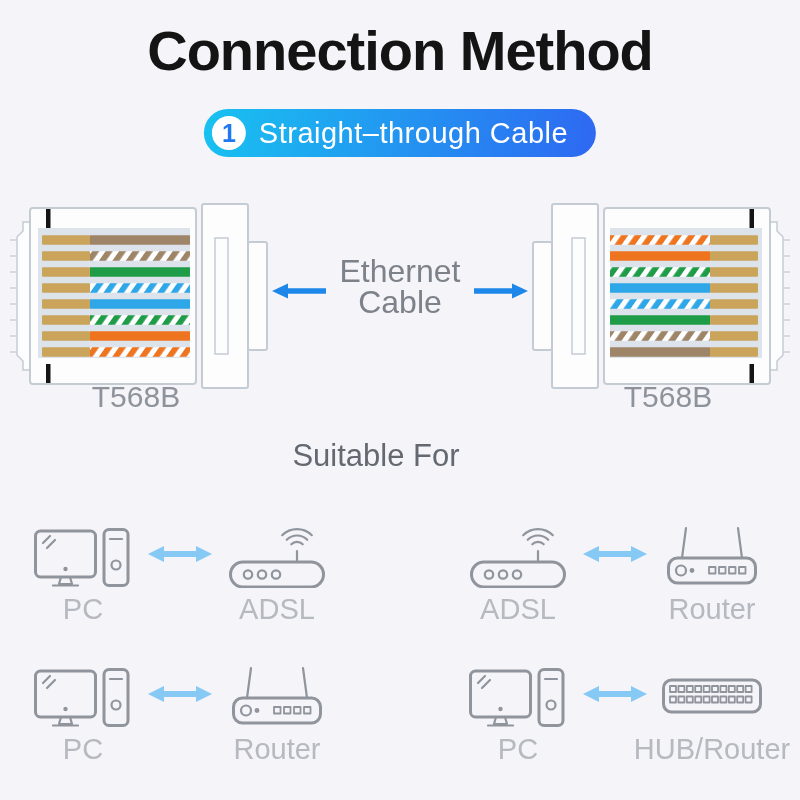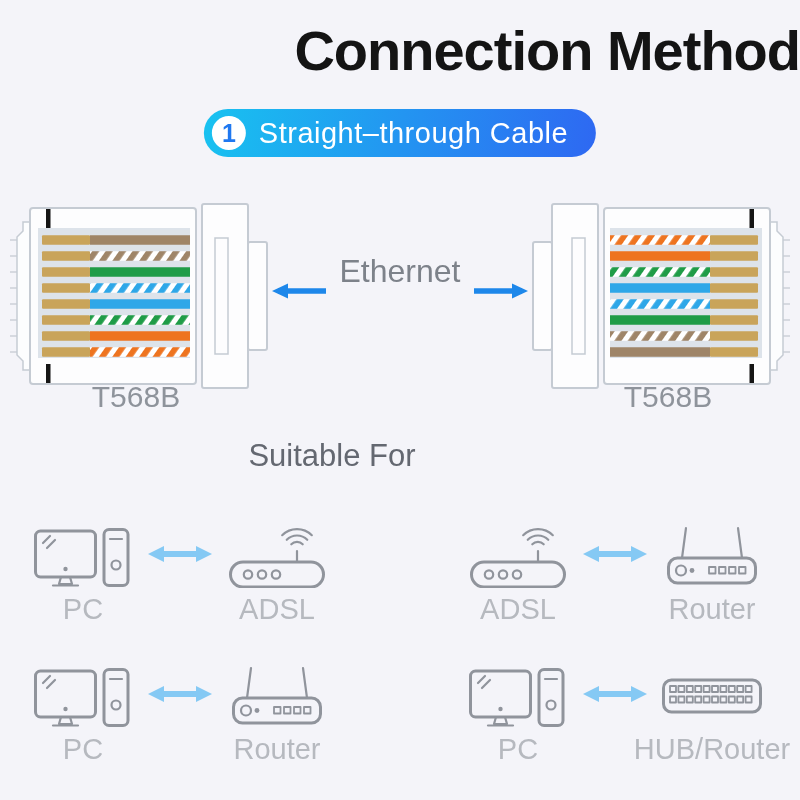--- a/index.html
+++ b/index.html
@@ -1,19 +1,19 @@
 <!DOCTYPE html>
 <html style="--background: #f4f4f9; --title-text: #141414; --badge-grad-start: #18c2f0; --badge-grad-end: #2e68f2; --badge-number: #1f78f0; --connector-outline: #c5cbd3; --panel-fill: #dde3ea; --t568b-text: #8e939b; --ethernet-text: #7d828a; --heading-text: #646871; --device-label: #b6b9bf; --icon-stroke: #90949c; --arrow-dark: #1d87ea; --arrow-light: #85c9f4;"><head>
 <meta charset="utf-8">
 <style>
   html,body{margin:0;padding:0;}
   body{font-family:"Liberation Sans", sans-serif; background:#e8e8ee;}
   .stage{position:relative; width:800px; height:800px; margin:0 auto;
          background:var(--background,#f4f4f9); overflow:hidden;}
-  .title{position:absolute; top:20px; left:0; width:800px; text-align:right;
+  .title{position:absolute; top:20px; left:0; width:800px; text-align:center;
          font-size:56px; line-height:62px; font-weight:bold; letter-spacing:-1px;
          color:var(--title-text,#141414);}
   .badge{position:absolute; top:109px; left:50%; transform:translateX(-50%);
          height:48px; display:inline-flex; align-items:center; padding:0 28px 0 8px;
          border-radius:24px;
          background:linear-gradient(100deg, var(--badge-grad-start,#18c2f0), var(--badge-grad-end,#2e68f2));}
   .badge-num{width:34px; height:34px; border-radius:50%; background:#ffffff;
          color:var(--badge-number,#1f78f0); font-size:25px; font-weight:bold;
          display:flex; align-items:center; justify-content:center; margin-right:13px;}
   .badge-label{color:#ffffff; font-size:29px; font-weight:normal; letter-spacing:.5px; white-space:nowrap;}
@@ -24,21 +24,21 @@
   .ln-thin{stroke:var(--connector-outline,#c5cbd3); stroke-width:1.5;}
   .tick{fill:#151515;}
   .t568b{position:absolute; top:380px; width:200px; text-align:center;
          font-size:30px; line-height:34px; color:var(--t568b-text,#8e939b);}
   .t568b.left{left:36px;} .t568b.right{left:568px;}
   .center-label{position:absolute; top:256px; left:300px; width:200px; text-align:center;
          font-size:32px; line-height:31px; color:var(--ethernet-text,#7d828a);}
   .c-arrow{position:absolute; top:283px; width:54px; height:16px;}
   .c-arrow.left{left:272px;} .c-arrow.right{left:474px; transform:scaleX(-1);}
   .suit-heading{position:absolute; top:438px; left:0; width:664px; text-align:center;
-         font-size:31px; color:var(--heading-text,#646871);}
+         font-size:31px; color:var(--heading-text,#646871);padding-left:44px;}
   .pair{position:absolute; display:flex; width:314px;}
   .pair.r1l{left:23px; top:520px;} .pair.r1r{left:458px; top:520px;}
   .pair.r2l{left:23px; top:660px;} .pair.r2r{left:458px; top:660px;}
   .dev{width:120px; display:flex; flex-direction:column; align-items:center;}
   .icon-box{height:68px; display:flex; align-items:flex-end; justify-content:center;}
   .dev-label{margin-top:4px; font-size:29px; line-height:34px; white-space:nowrap;
          color:var(--device-label,#b6b9bf);}
   .pair-arrow{width:64px; height:68px; margin:0 5px; display:flex; align-items:center; justify-content:center;}
   .icon{stroke:var(--icon-stroke,#90949c); fill:none; stroke-width:3; stroke-linecap:round; stroke-linejoin:round;}
   .icon .fillpart{fill:var(--icon-stroke,#90949c); stroke:none;}
@@ -179,20 +179,21 @@
     <rect x="192" y="8" width="46" height="184" rx="2" fill="#fdfdfe" class="ln"></rect>
     <rect x="205" y="42" width="13" height="116" fill="none" class="ln-thin"></rect>
     <rect x="238" y="46" width="19" height="108" rx="2" fill="#fdfdfe" class="ln"></rect>
   </svg>
 
   <div class="t568b left">T568B</div>
   <div class="t568b right">T568B</div>
 
   <div class="center-label">
     <div>Ethernet</div>
+    <div>Cable</div>
   </div>
 
   <svg class="c-arrow left" viewBox="0 0 54 16">
     <polygon points="0,8 16,0.5 16,5.3 54,5.3 54,10.7 16,10.7 16,15.5" style="fill:var(--arrow-dark,#1d87ea)"></polygon>
   </svg>
   <svg class="c-arrow right" viewBox="0 0 54 16">
     <polygon points="0,8 16,0.5 16,5.3 54,5.3 54,10.7 16,10.7 16,15.5" style="fill:var(--arrow-dark,#1d87ea)"></polygon>
   </svg>
 
   <div class="suit-heading">Suitable For</div>

